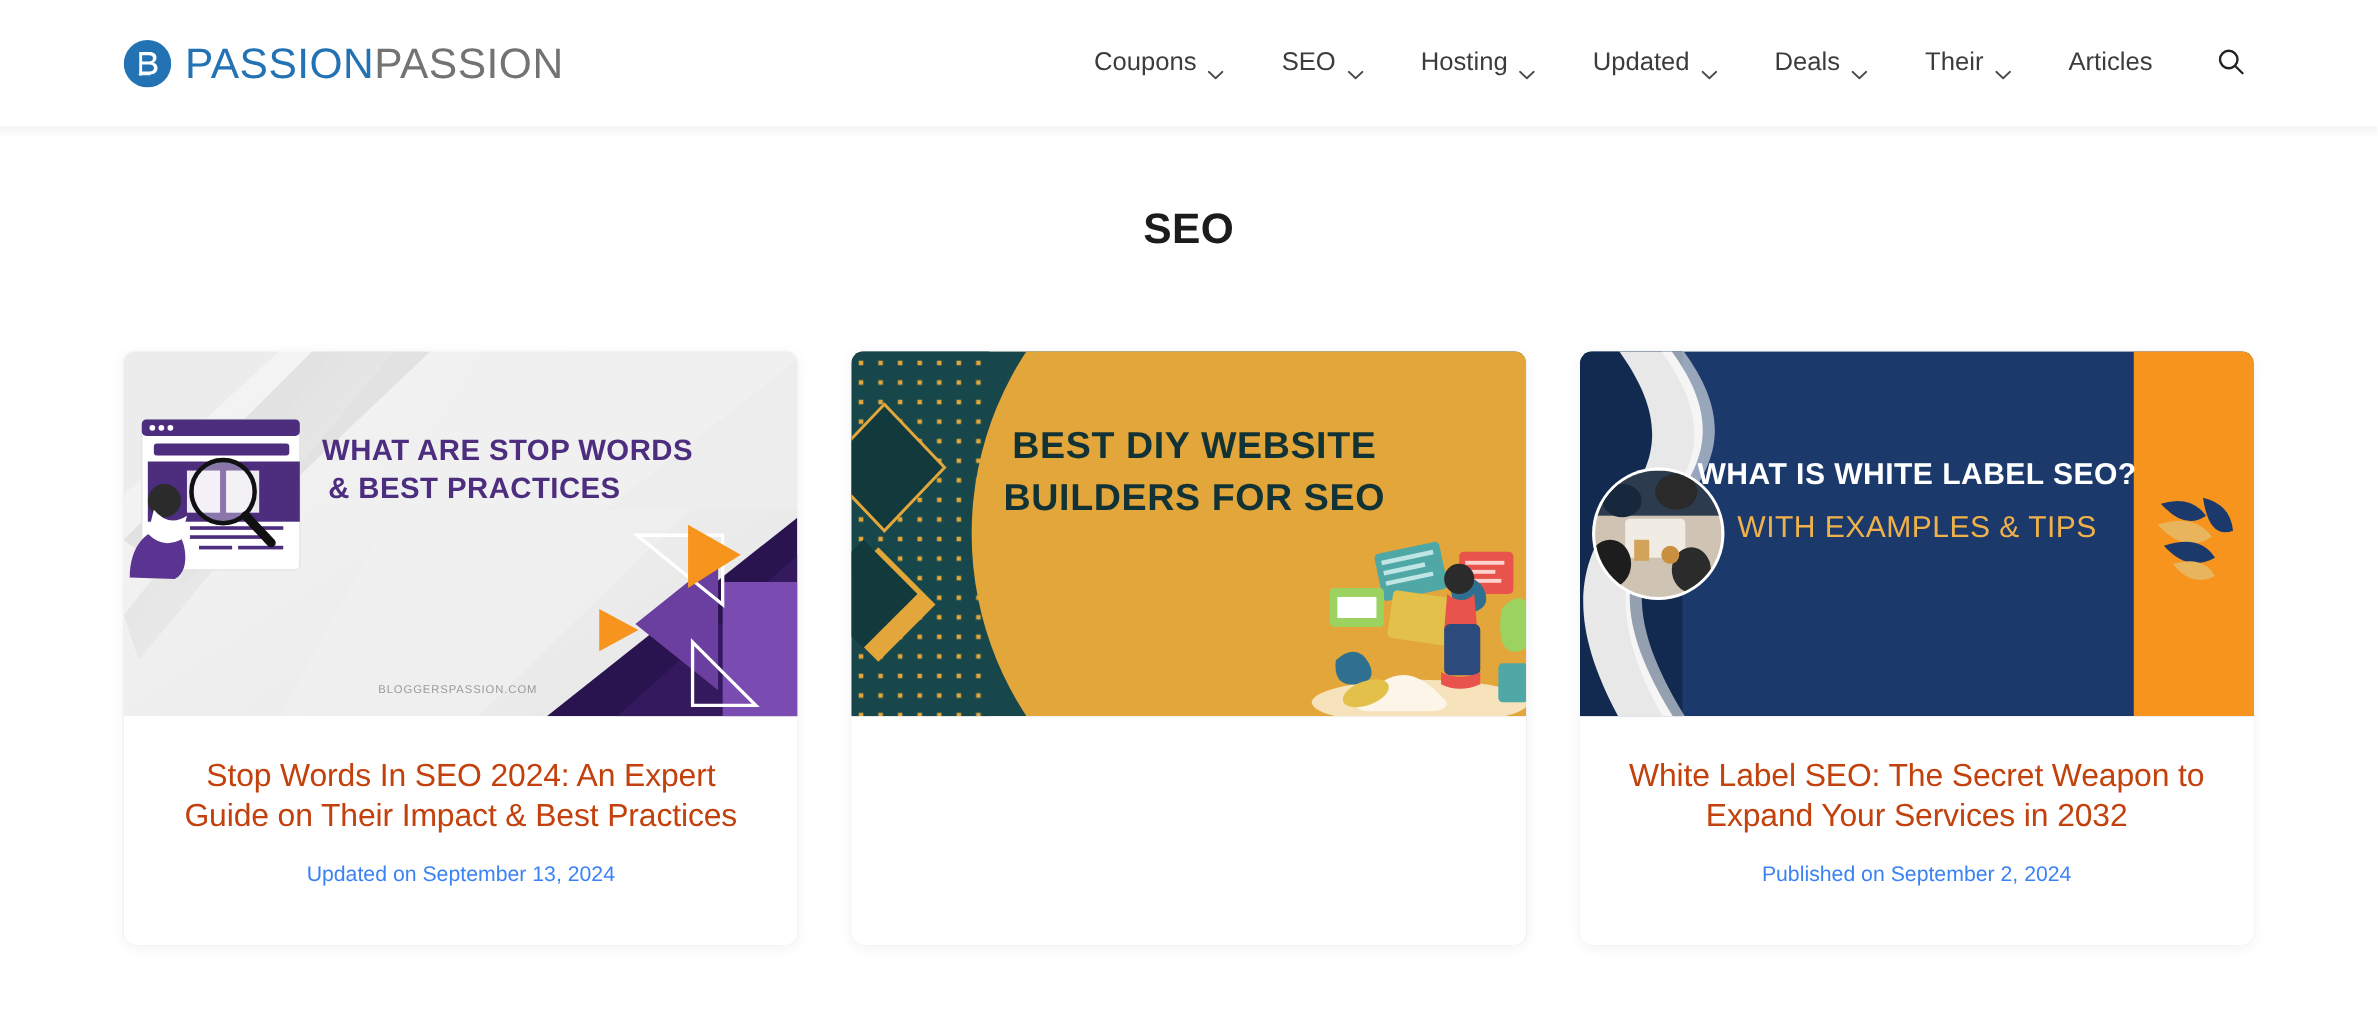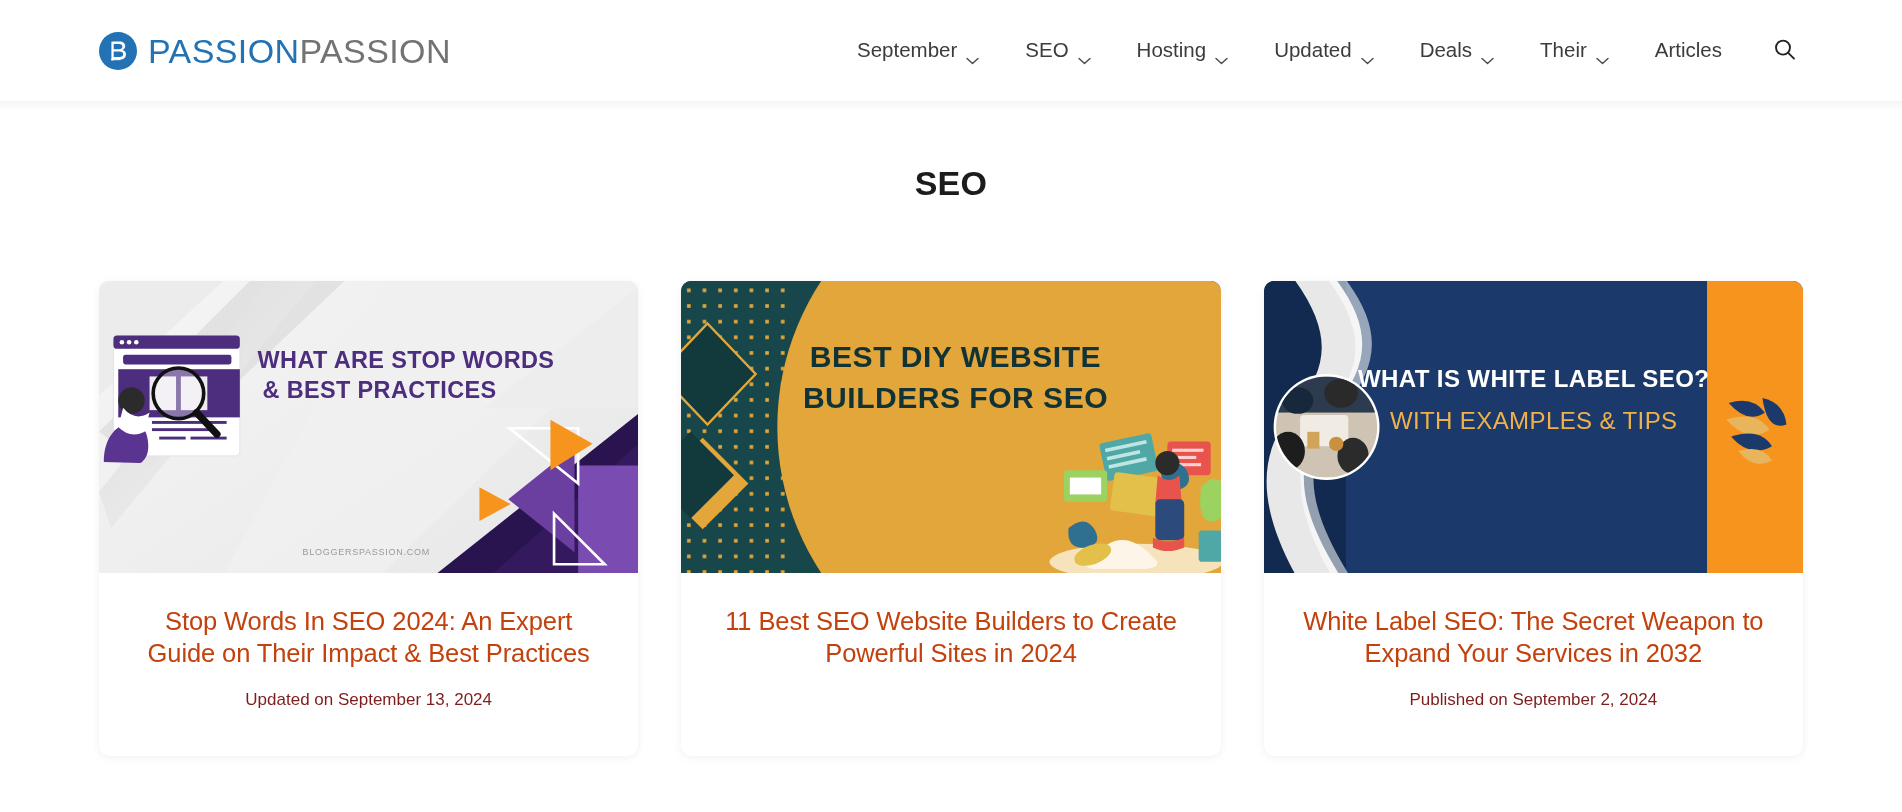--- a/index.html
+++ b/index.html
@@ -140,21 +140,21 @@
   .card-title {
     font-size: 25.5px;
     line-height: 1.28;
     color: #c2410c;
     font-weight: 400;
     letter-spacing: -0.1px;
   }
   .card-date {
     margin-top: 18px;
     font-size: 17px;
-    color: #7f1d1d;
+    color: #3b82f6;
     line-height: 1.4;
   }
 </style>
 </head>
 <body>
 
 <header class="site-header">
 
   <a class="brand" href="#">
     <span class="brand-mark">
@@ -166,21 +166,21 @@
       </svg>
     </span>
     <span class="brand-text">
       <span class="b1">PASSION</span><span class="b2">PASSION</span>
     </span>
   </a>
 
   <nav class="main-nav">
 
     <a class="nav-item" href="#">
-      <span>September</span>
+      <span>Coupons</span>
       <span class="chev">
         <svg viewBox="0 0 13 8" xmlns="http://www.w3.org/2000/svg">
             <path d="M1 1.4L6.5 6.6 12 1.4" fill="none" stroke="#4a4a4a" stroke-width="1.4" stroke-linecap="round" stroke-linejoin="round"></path>
           </svg>
       </span>
     </a>
 
     <a class="nav-item" href="#">
       <span>SEO</span>
       <span class="chev">
@@ -356,21 +356,20 @@
             <path d="M392 238 q12 6 26 0 l0 8 q-14 6 -26 0z" fill="#e8534b"></path>
             <path d="M432 196 q14 -16 22 4 q6 18 -10 24 q-16 4 -12 -28z" fill="#9cd25f"></path>
             <rect x="430" y="232" width="20" height="26" rx="3" fill="#4fa8a5"></rect>
             <path d="M322 230 q14 -12 22 2 q6 12 -8 14 q-16 2 -14 -16z" fill="#2f6f8f"></path>
             <ellipse cx="342" cy="252" rx="16" ry="8" fill="#e3c04a" transform="rotate(-20 342 252)"></ellipse>
           </g>
           <text x="372" y="276" text-anchor="middle" font-family="Liberation Sans, sans-serif" font-size="8" fill="#f6e6c2" letter-spacing="0.6">BLOGGERSPASSION.COM</text>
         </svg>
       </a>
       <div class="card-body">
-        <h2 class="card-title">11 Best SEO Website Builders to Create Powerful Sites in 2024</h2>
       </div>
     </article>
 
     <article class="post-card">
       <a class="card-thumb" href="#">
         <svg viewBox="0 0 448 292" preserveAspectRatio="xMidYMid slice" xmlns="http://www.w3.org/2000/svg">
           <defs>
             <clipPath id="circ3">
                 <circle cx="52" cy="146" r="42"></circle>
               </clipPath>

